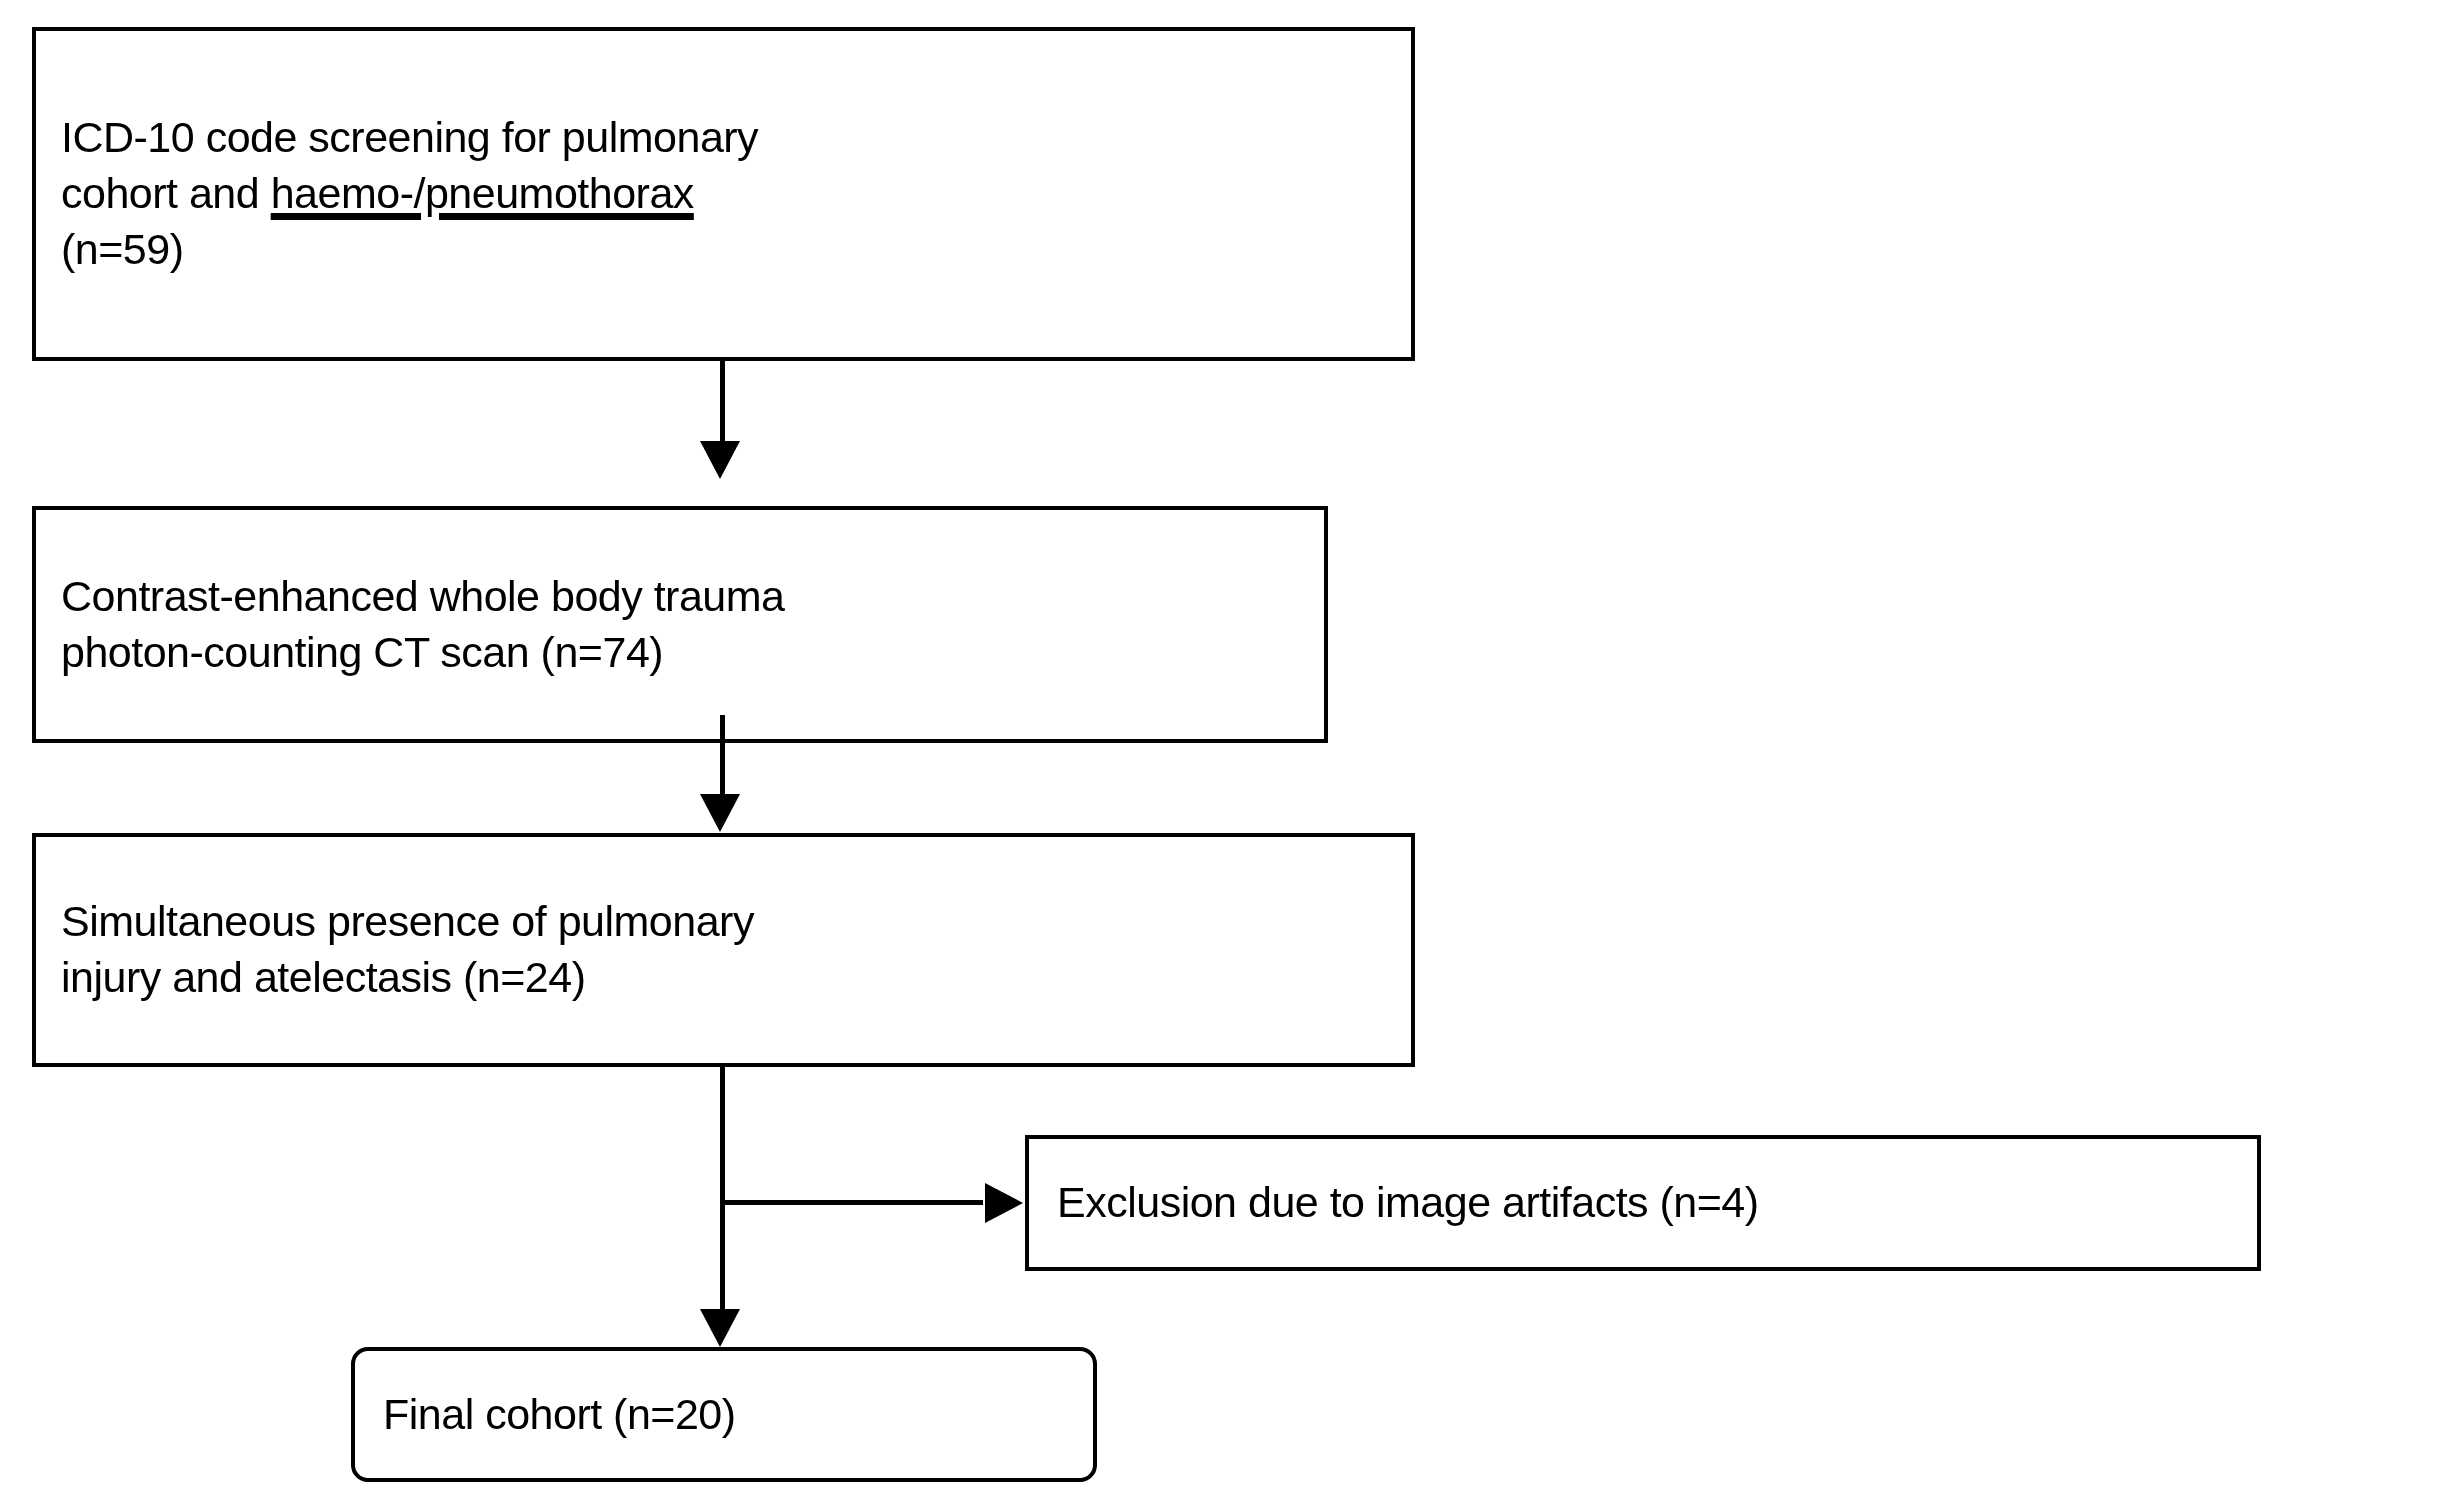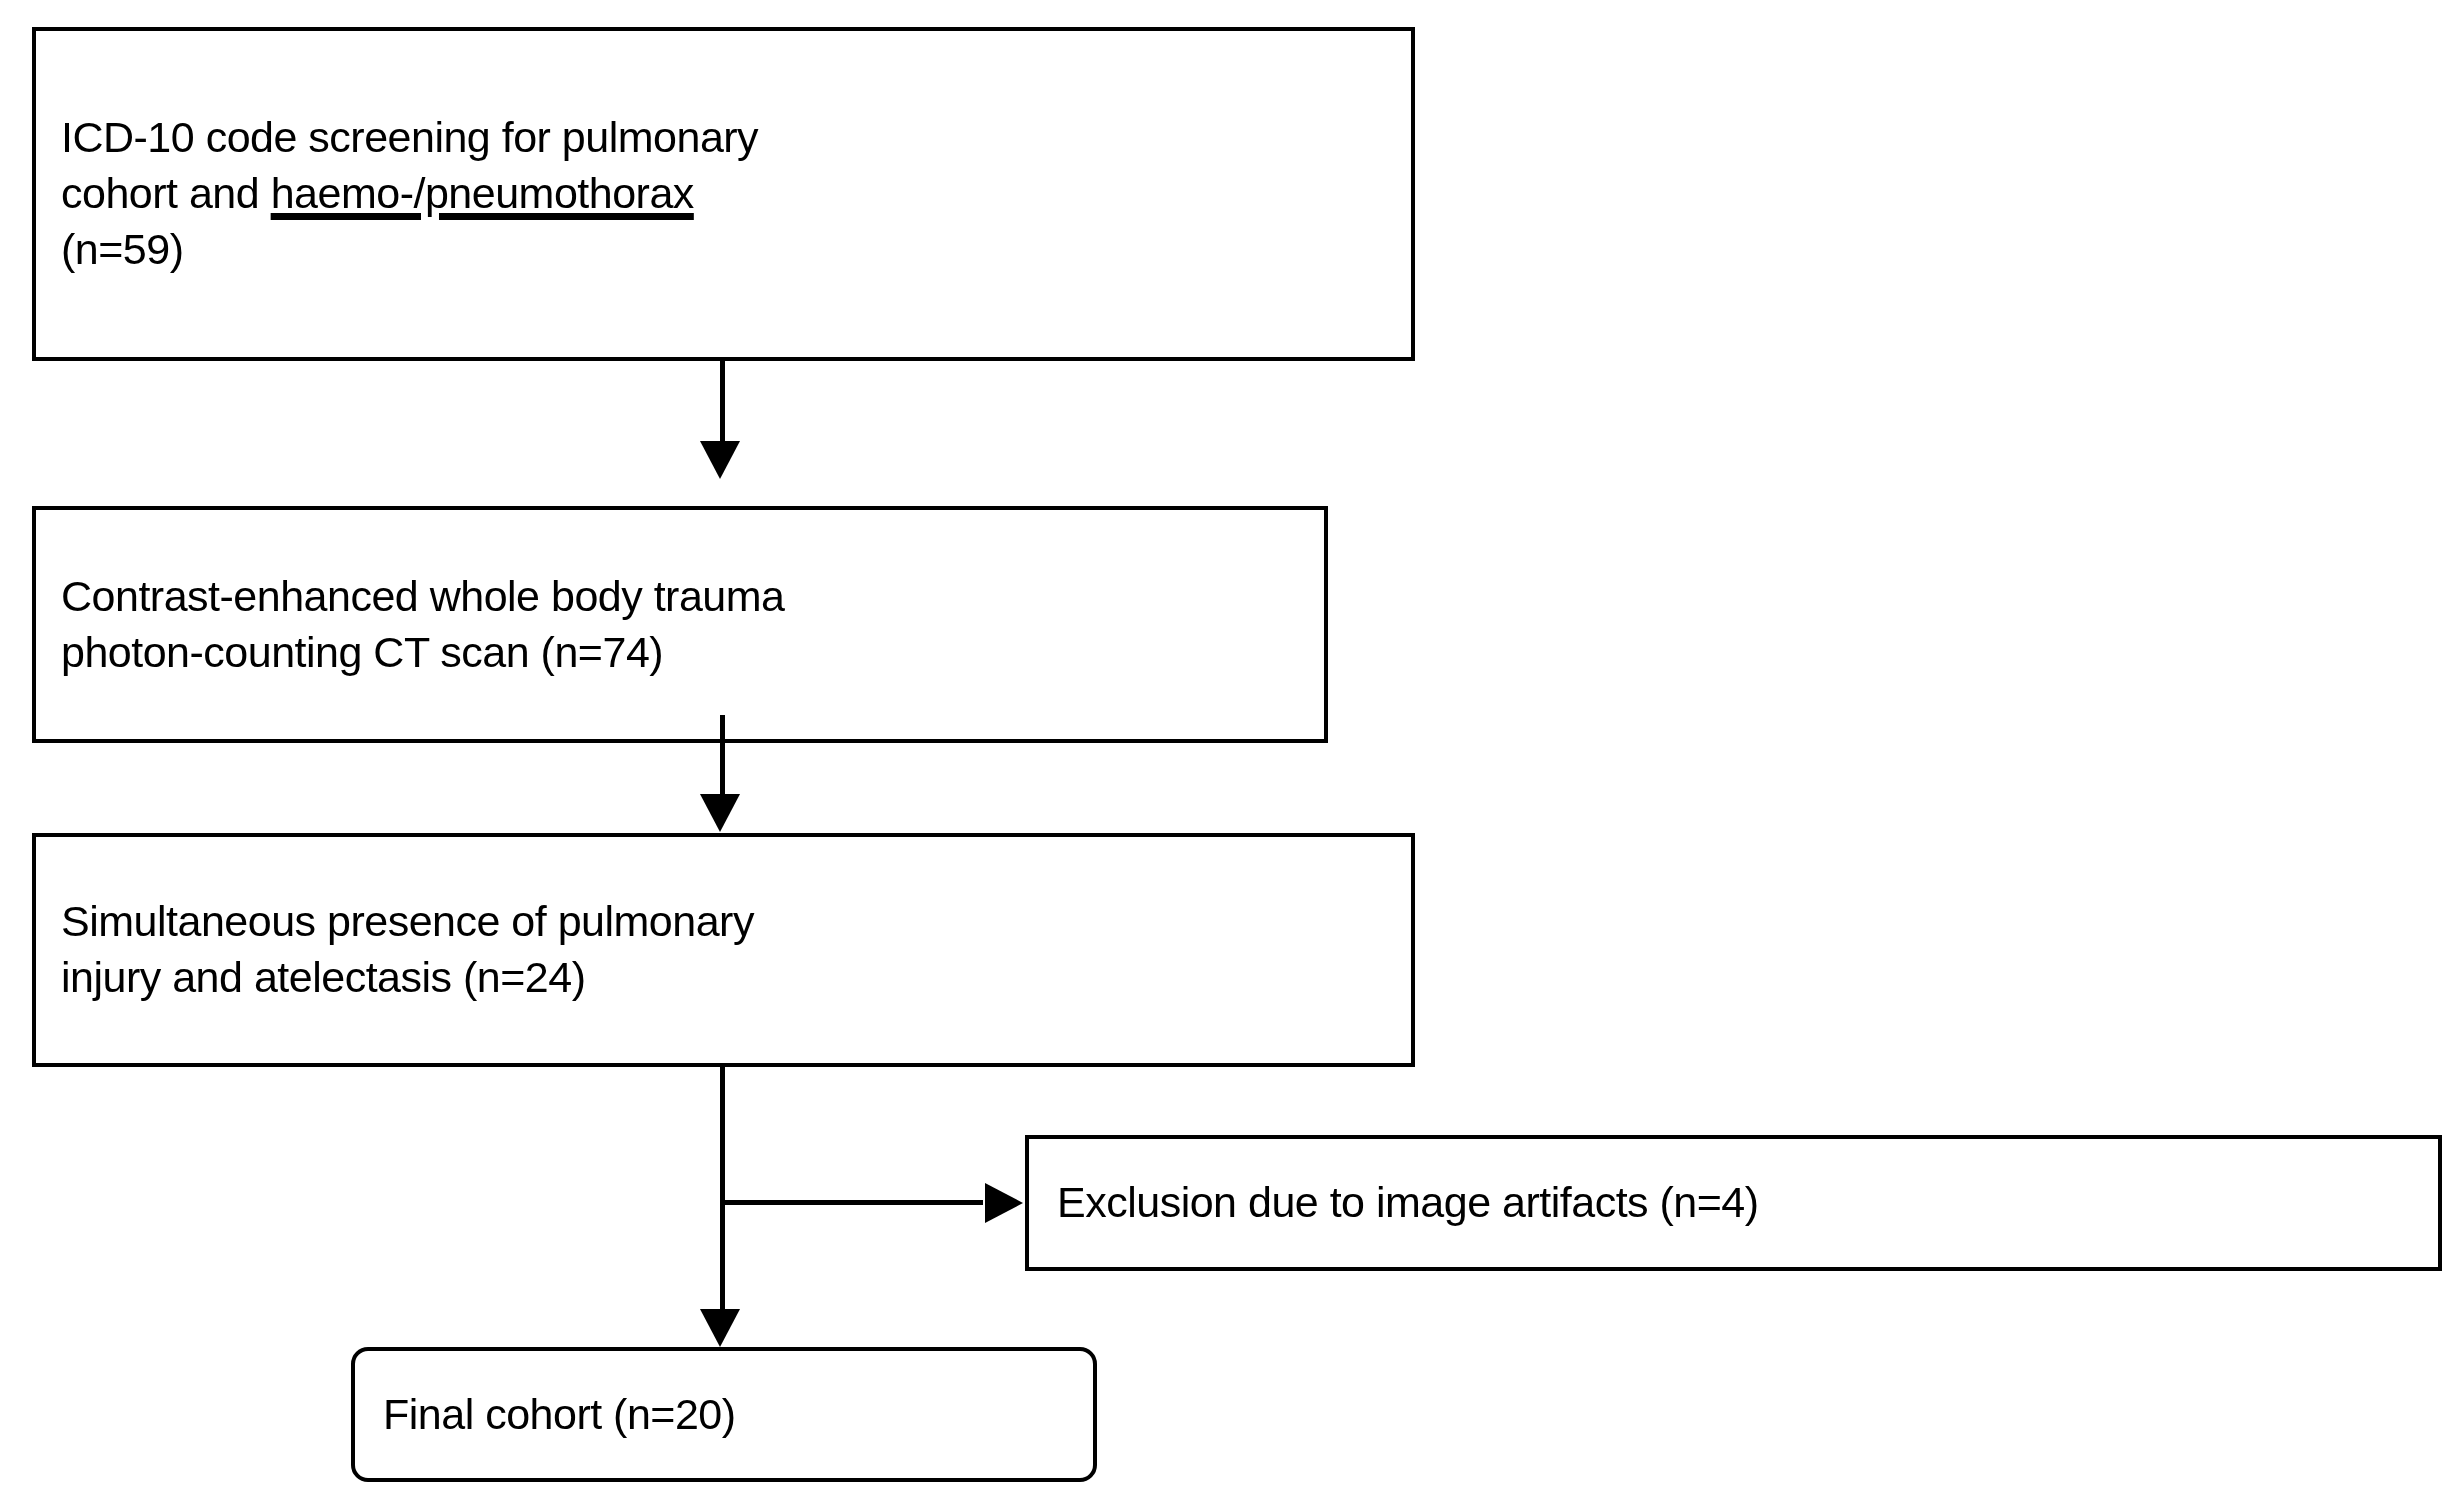--- a/index.html
+++ b/index.html
@@ -41,21 +41,21 @@
   .flow-box-text .u {
     text-decoration: underline;
     text-decoration-thickness: 6.7px;
     text-underline-offset: 5px;
   }
 
   
   #box-screening   { left: 32px;   top: 27px;   width: 1383px; height: 334px; }
   #box-ct-scan     { left: 32px;   top: 478px;  width: 1296px; height: 237px; margin-top: 28px; }
   #box-simultaneous{ left: 32px;   top: 833px;  width: 1383px; height: 234px; }
-  #box-exclusion   { left: 1025px; top: 1135px; width: 1417px; height: 136px; text-align: center; }
+  #box-exclusion   { left: 1025px; top: 1135px; width: 1236px; height: 136px; text-align: center; }
   #box-final       { left: 351px;  top: 1347px; width: 746px;  height: 135px; border-radius: 17px; }
 
   #box-exclusion .flow-box-text,
   #box-final .flow-box-text { padding-left: 28px; }
 
   
   .conn-v {
     position: absolute;
     width: 5px;
     background: #000000;

